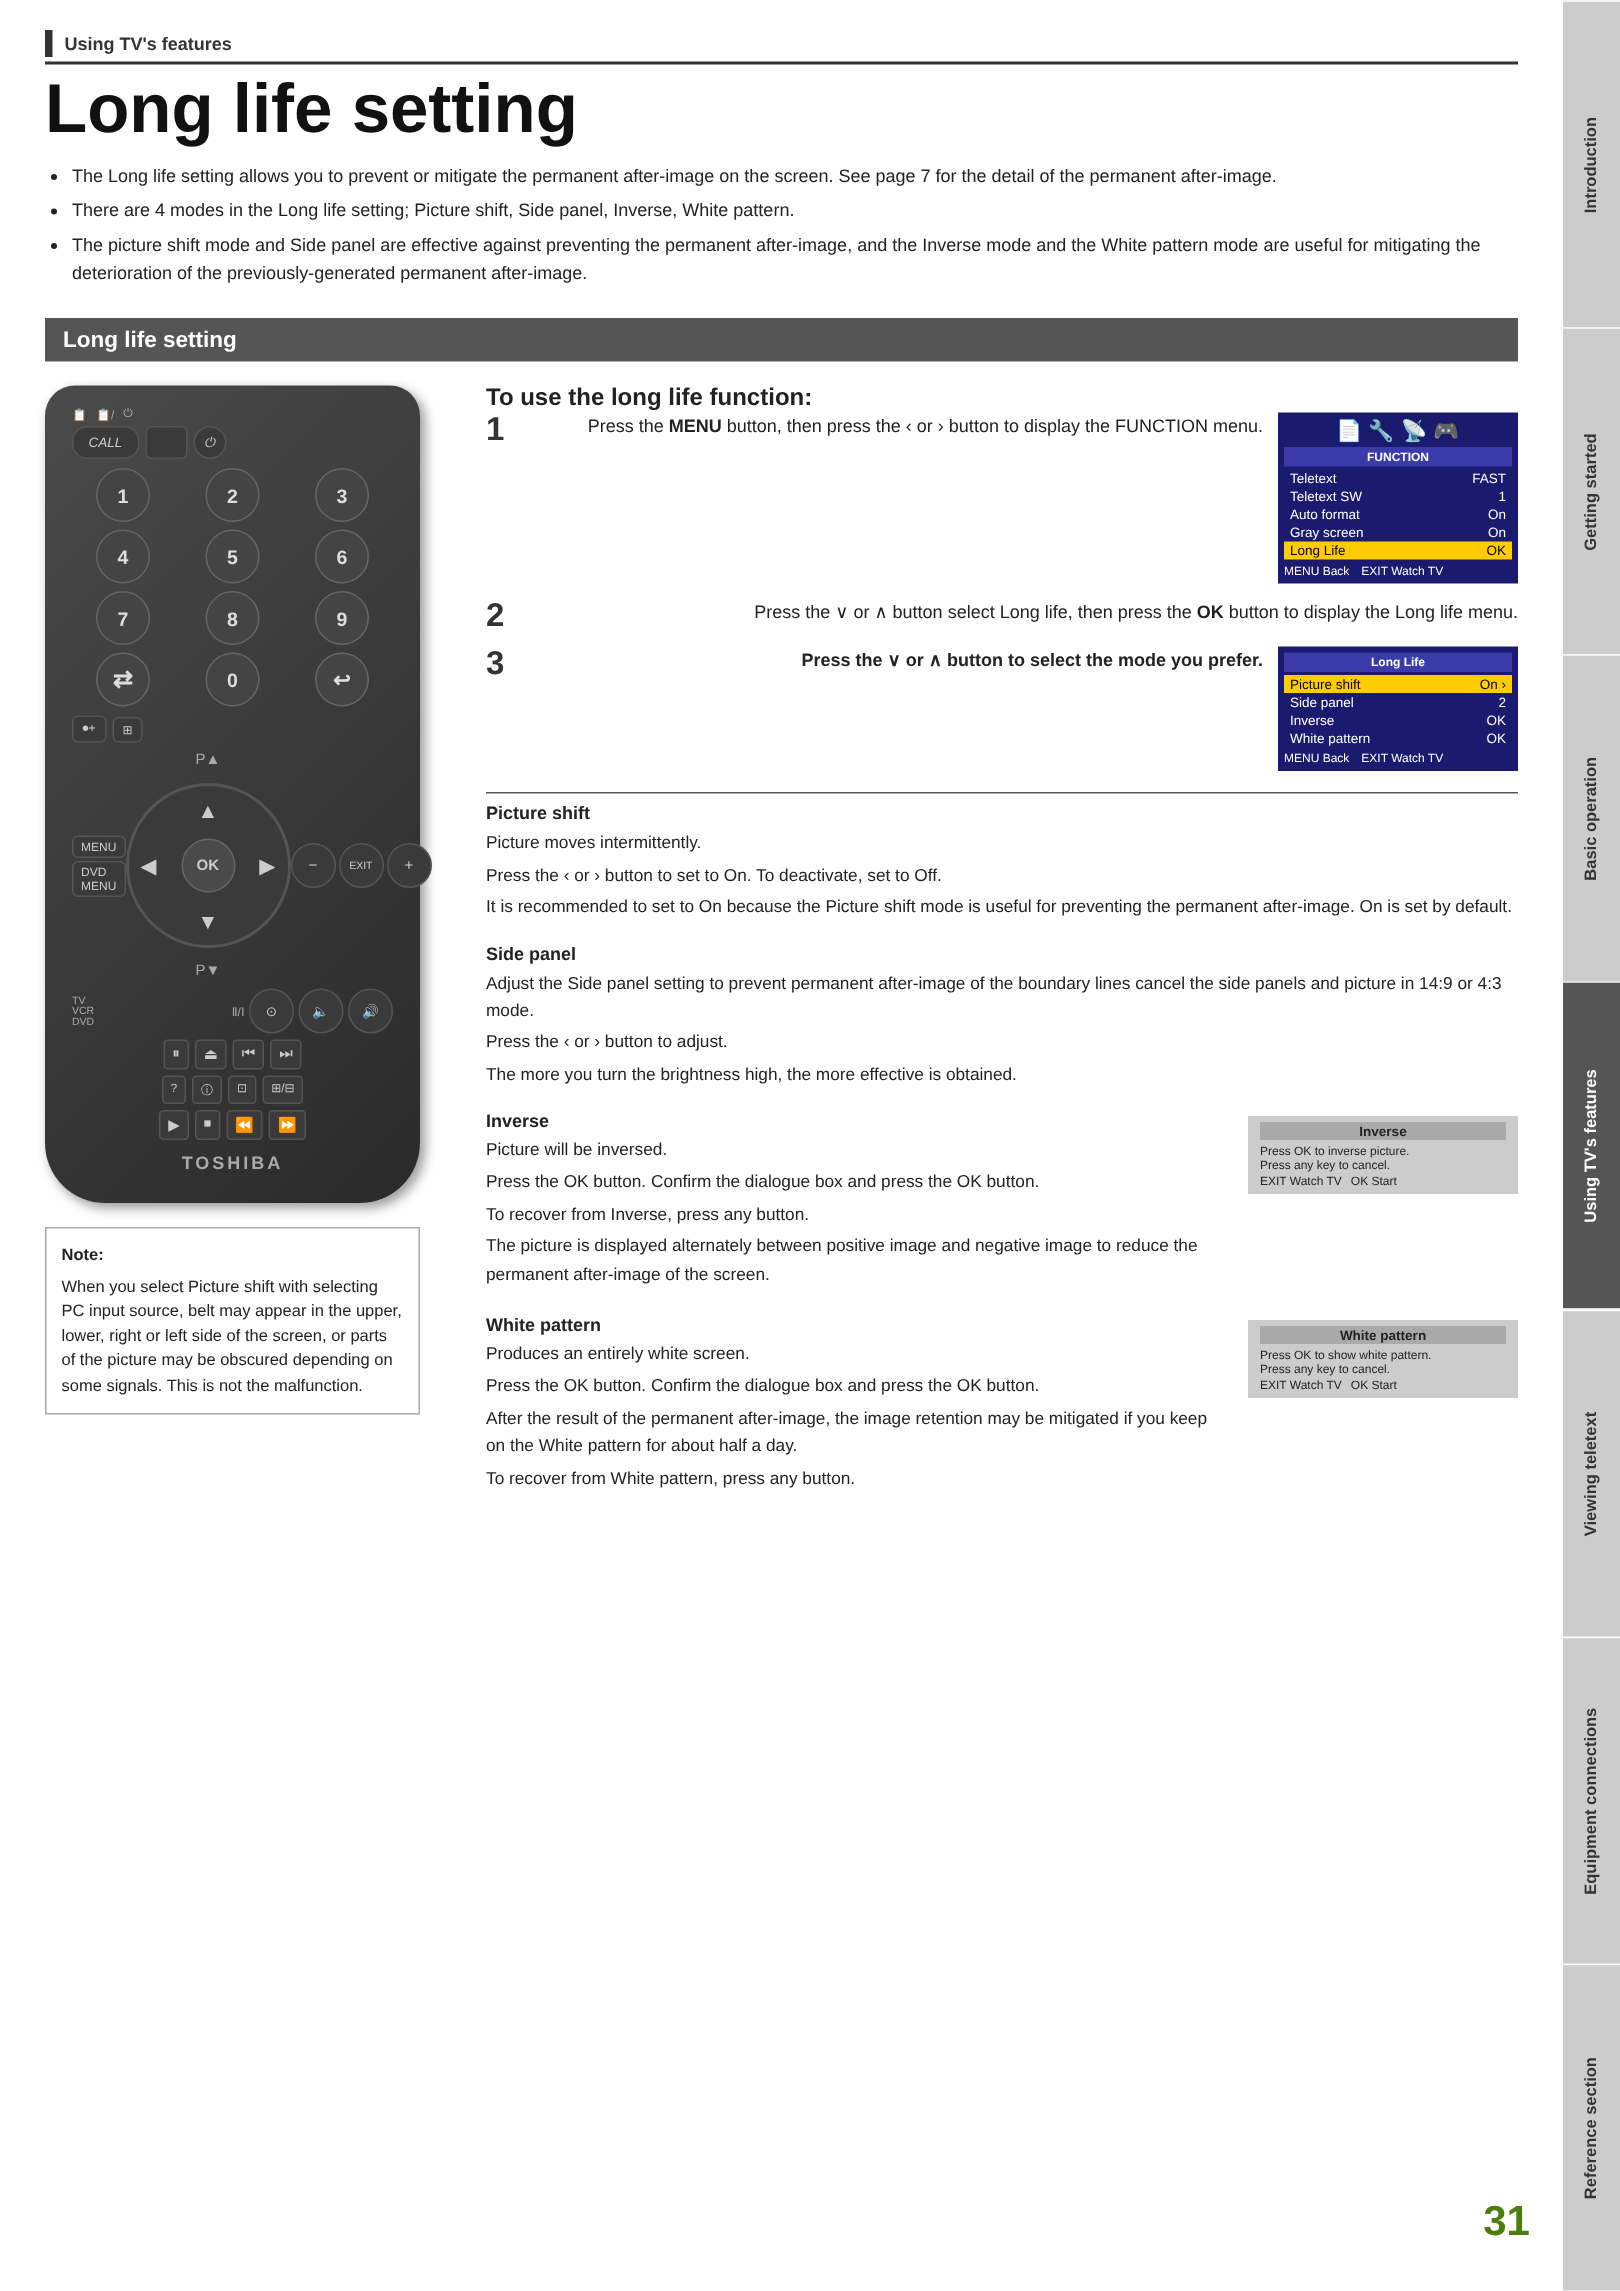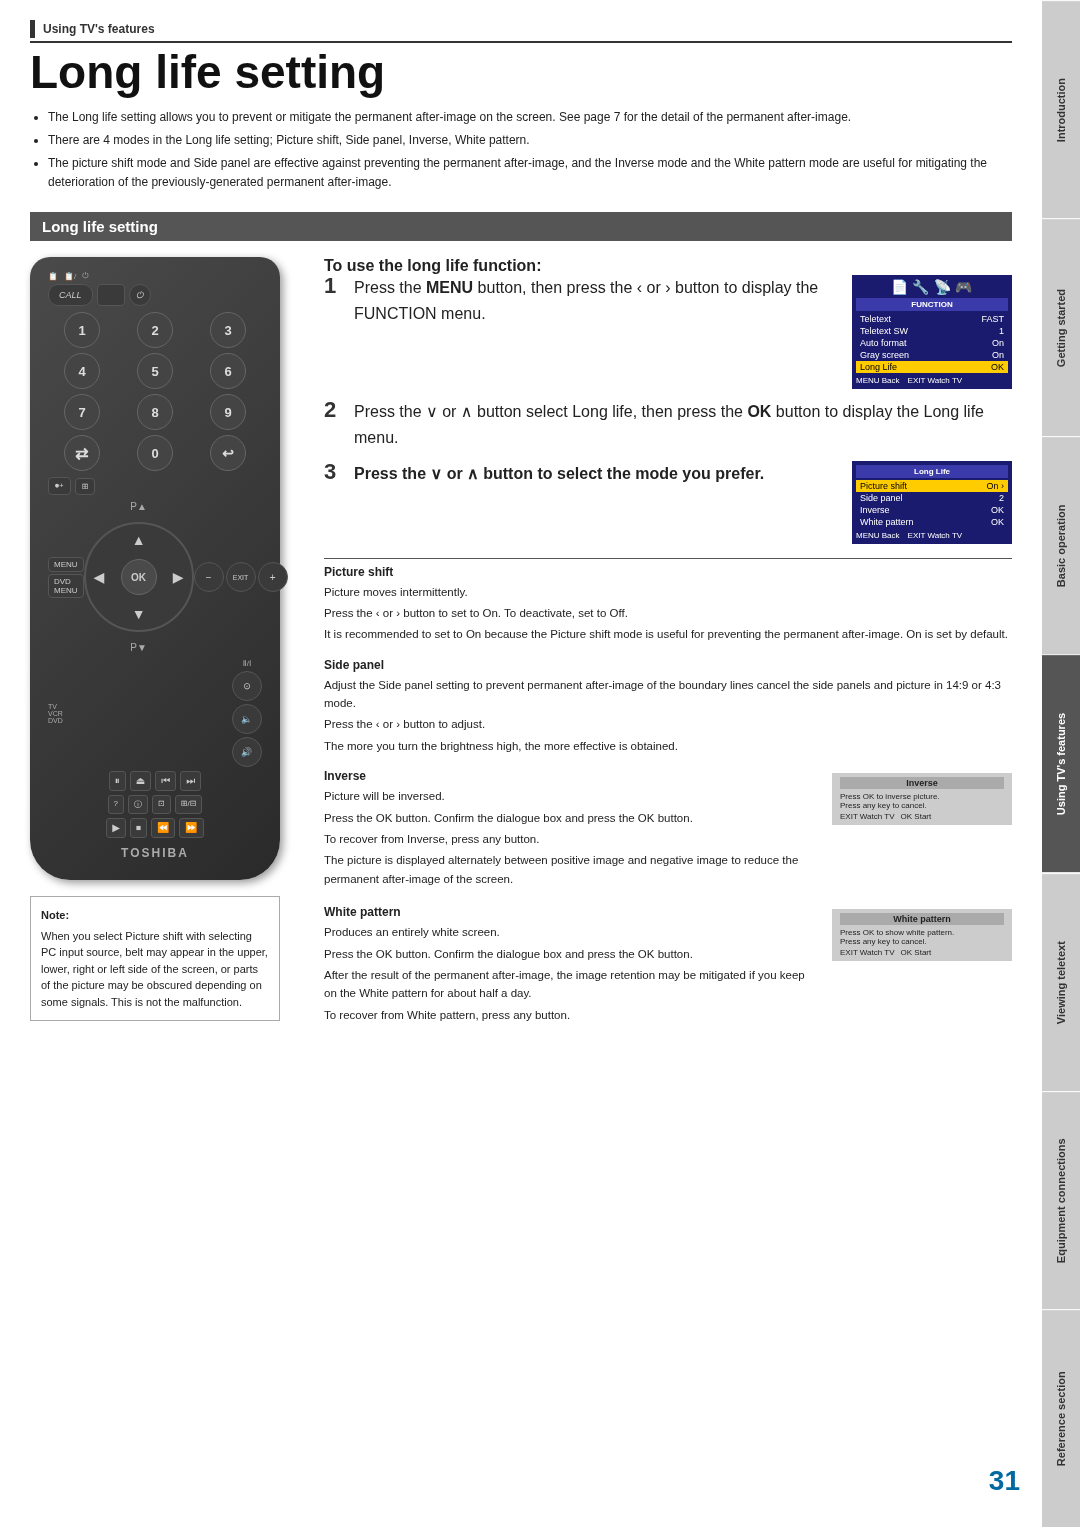--- a/index.html
+++ b/index.html
@@ -289,23 +289,24 @@
       align-items: flex-start;
     }
     .step-num {
       font-size: 22px;
       font-weight: bold;
       color: #333;
       min-width: 20px;
       line-height: 1;
     }
     .step-text {
-      font-size: 16px;
+      font-size: 12px;
       line-height: 1.6;
       flex: 1;
+      text-align: right;
     }
     .step-text strong {
       font-weight: bold;
     }
 
     
     .menu-screenshot {
       background: #1a1a6e;
       color: #fff;
       font-size: 9px;
@@ -376,21 +377,21 @@
       font-size: 8px;
     }
 
     
     .page-number {
       position: absolute;
       bottom: 30px;
       right: 60px;
       font-size: 28px;
       font-weight: bold;
-      color: #0369a1;
+      color: #4d7c0f;
     }
 
     .divider-line {
       border: none;
       border-top: 1px solid #555;
       margin: 6px 0;
     }
   </style>
 </head>
 <body>
@@ -487,21 +488,21 @@
           </div>
         </div>
 
         <div style="margin-top:6px;">
           <div style="display:flex;justify-content:space-between;align-items:center;margin-bottom:4px;">
             <div style="font-size:7px;color:#aaa;">
               <div>TV</div>
               <div>VCR</div>
               <div>DVD</div>
             </div>
-            <div style="display:flex;gap:3px;align-items:center;flex-direction:column;">
+            <div style="display:flex;gap:3px;align-items:center;">
               <span style="font-size:8px;color:#aaa;">Ⅱ/Ⅰ</span>
               <div class="remote-large-round" style="font-size:9px;">⊙</div>
               <div class="remote-large-round" style="font-size:9px;">🔈</div>
               <div class="remote-large-round" style="font-size:9px;">🔊</div>
             </div>
           </div>
           <div class="playback-row">
             <div class="pb-btn">⏸</div>
             <div class="pb-btn">⏏</div>
             <div class="pb-btn">⏮</div>

